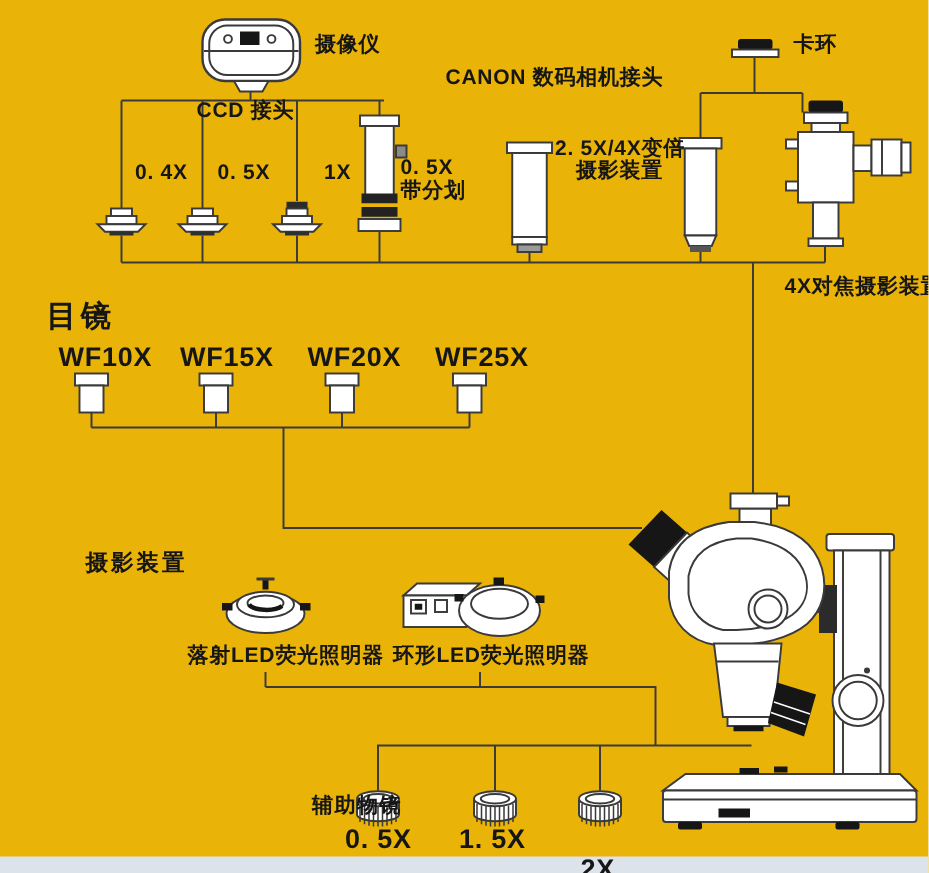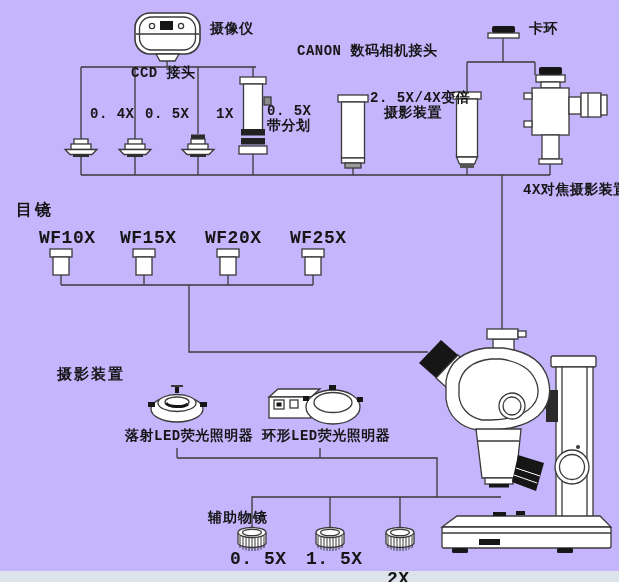--- a/index.html
+++ b/index.html
@@ -1,43 +1,43 @@
 <!DOCTYPE html>
 <html><head>
 <meta charset="utf-8">
 <style>
   html,body{margin:0;padding:0;background:#ffffff;}
-  .stage{position:relative;width:619px;height:582px;background:#c4b5fd;overflow:hidden;
-         font-family:Liberation Mono, monospace;}
+  .stage{position:relative;width:619px;height:582px;background:#eab308;overflow:hidden;
+         font-family:Liberation Sans, sans-serif;}
   .art{position:absolute;left:0;top:0;}
   .lbl{position:absolute;font-weight:bold;font-size:14px;color:#161616;
        white-space:nowrap;letter-spacing:0.5px;line-height:15px;z-index:2;}
   .lbl .ln{display:block;}
-  .big{font-size:16px;letter-spacing:3px;}
+  .big{font-size:20px;letter-spacing:3px;margin-left:15px;}
   .mid{font-size:18px;}
   .l-camera{left:210px;top:22px;}
   .l-ccd{left:131px;top:66px;}
   .l-04x{left:90px;top:107px;}
   .l-05x{left:145px;top:107px;}
   .l-1x{left:216px;top:107px;}
   .l-05xr{left:267px;top:104px;}
   .l-canon{left:297px;top:44px;}
   .l-kahuan{left:529px;top:22px;}
   .l-zoomdev{left:370px;top:91px;}
   .l-zoomdev .ln2{padding-left:14px;}
   .l-focusdev{left:523px;top:183px;}
   .l-muj{left:16px;top:204px;}
   .l-wf10{left:39px;top:231px;}
   .l-wf15{left:120px;top:231px;}
   .l-wf20{left:205px;top:231px;}
   .l-wf25{left:290px;top:231px;}
   .l-fluor{left:57px;top:368px;letter-spacing:2px;font-size:15px;}
   .l-epi{left:125px;top:429px;}
   .l-ring{left:262px;top:429px;}
-  .l-aux{left:164px;top:511px;letter-spacing:1px;padding-left:44px;}
+  .l-aux{left:164px;top:529px;letter-spacing:1px;padding-left:44px;}
   .l-a05{left:230px;top:552px;}
   .l-a15{left:306px;top:552px;}
   .l-a2{left:387px;top:552px;margin-top:20px;}
 </style>
 </head>
 <body>
 
 <div class="stage">
 
   <svg class="art" width="619" height="582" viewBox="0 0 619 582" fill="none" stroke="#3a3a3a" stroke-width="1.3">

